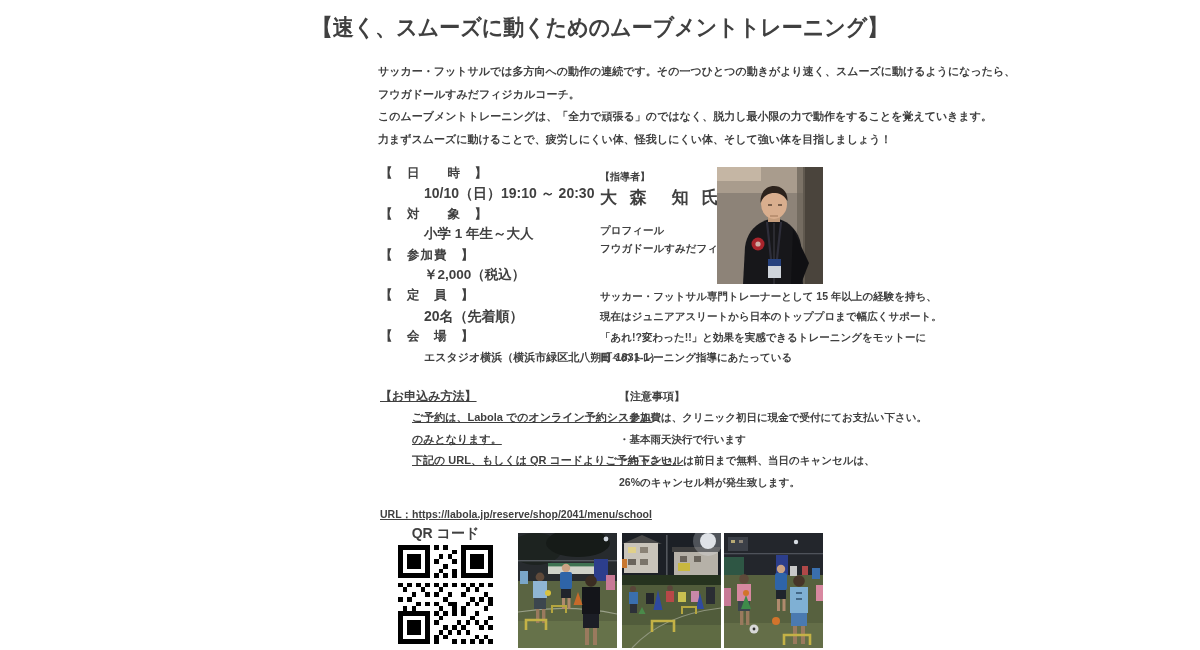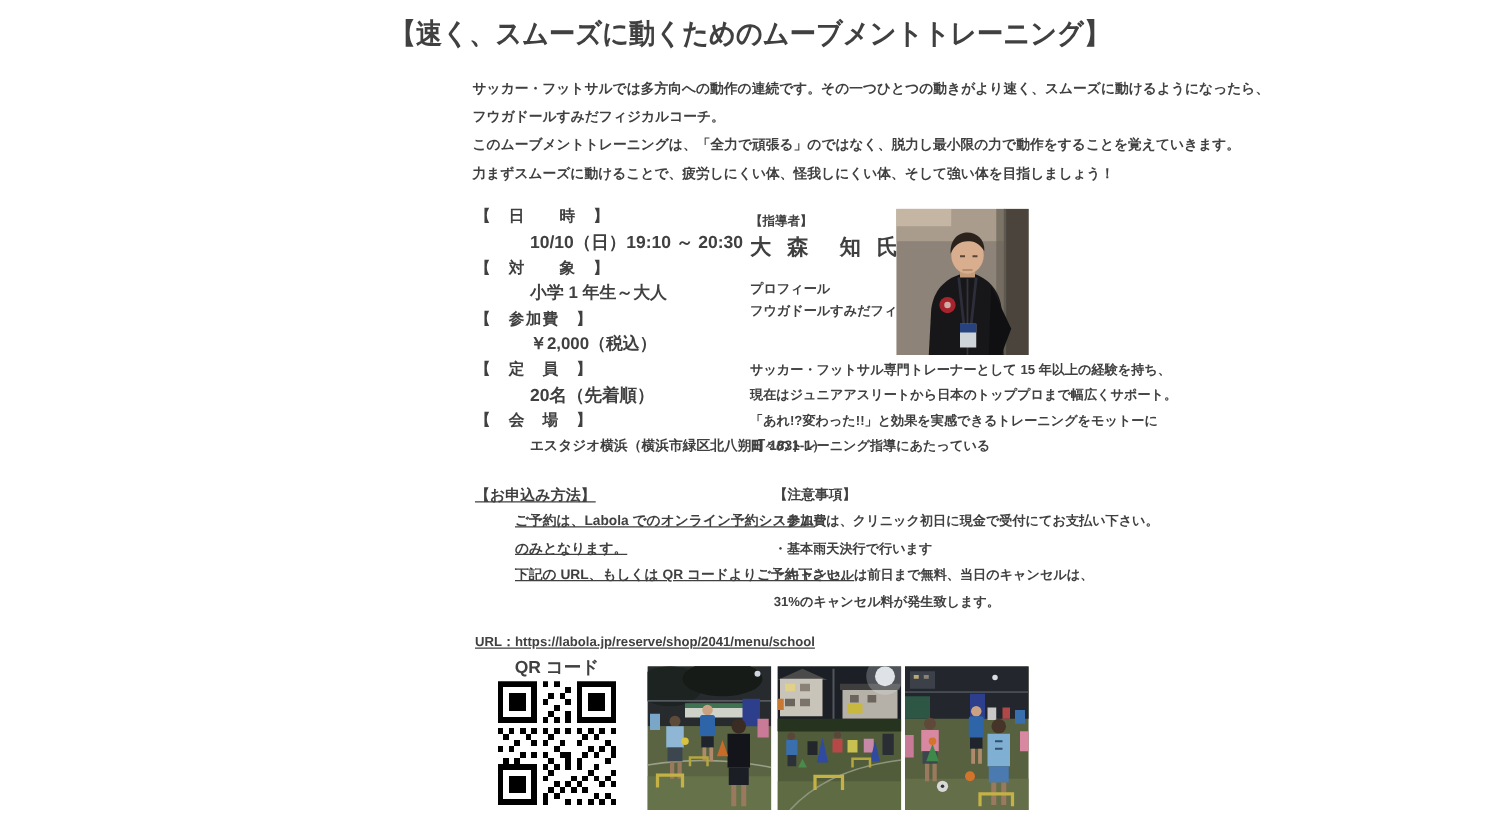--- a/index.html
+++ b/index.html
@@ -112,21 +112,21 @@
     <div>現在はジュニアアスリートから日本のトッププロまで幅広くサポート。</div>
     <div>「あれ!?変わった!!」と効果を実感できるトレーニングをモットーに</div>
     <div>日々のトレーニング指導にあたっている</div>
   </div>
 
   <div class="abs notes nw">
     <div class="heading">【注意事項】</div>
     <div>・参加費は、クリニック初日に現金で受付にてお支払い下さい。</div>
     <div>・基本雨天決行で行います</div>
     <div>・キャンセルは前日まで無料、当日のキャンセルは、</div>
-    <div>31%のキャンセル料が発生致します。</div>
+    <div>26%のキャンセル料が発生致します。</div>
   </div>
 
   <div class="abs qr-label nw">QR コード</div>
 
   <div class="abs qr-box">
     <svg width="95" height="99" viewBox="0 0 21 21" preserveAspectRatio="none" style="shape-rendering:crispEdges">
       <rect x="0" y="0" width="21" height="21" fill="#ffffff"></rect>
       <g fill="#000000">
         <path d="M0 0h7v7h-7z M14 0h7v7h-7z M0 14h7v7h-7z" fill="#000"></path>
         <path d="M1 1h5v5h-5z M15 1h5v5h-5z M1 15h5v5h-5z" fill="#fff"></path>

